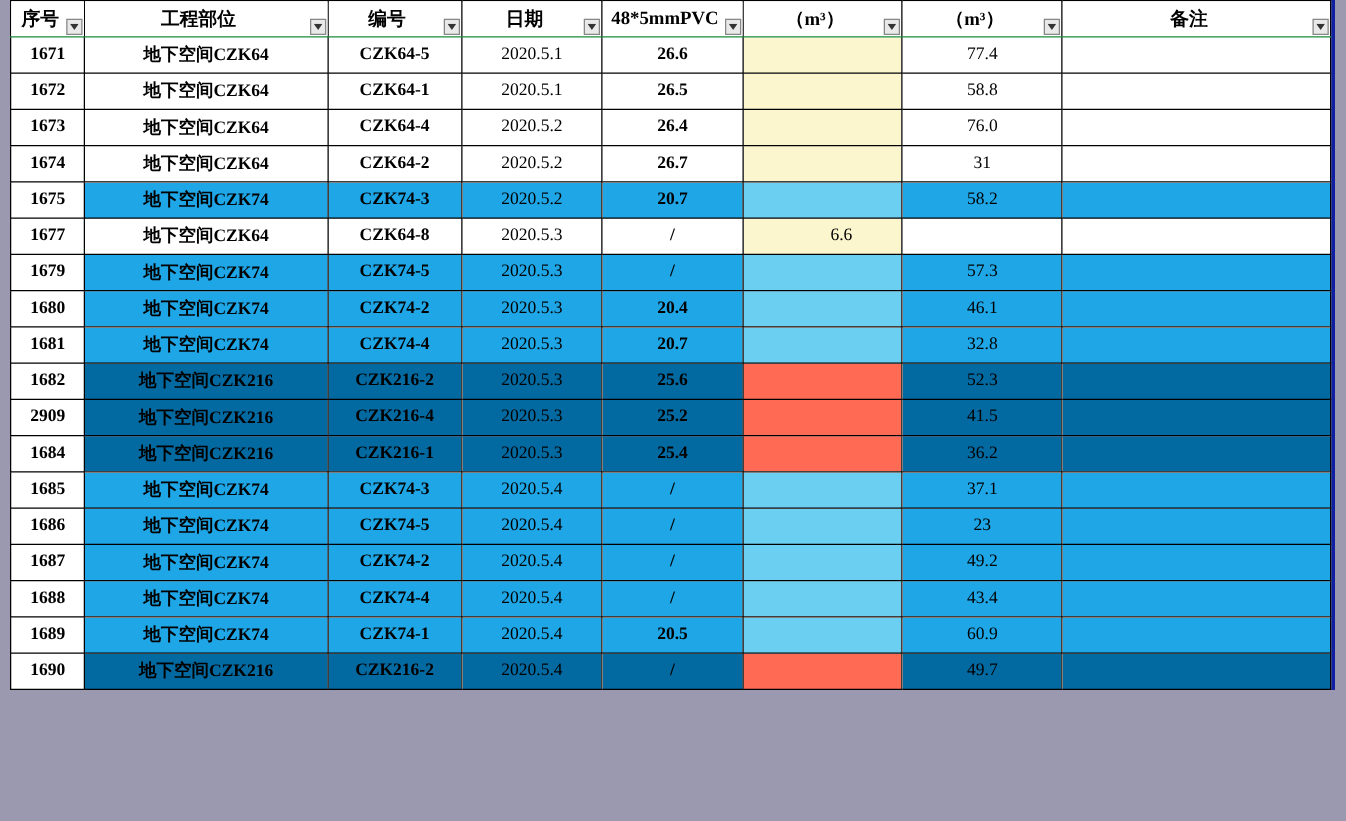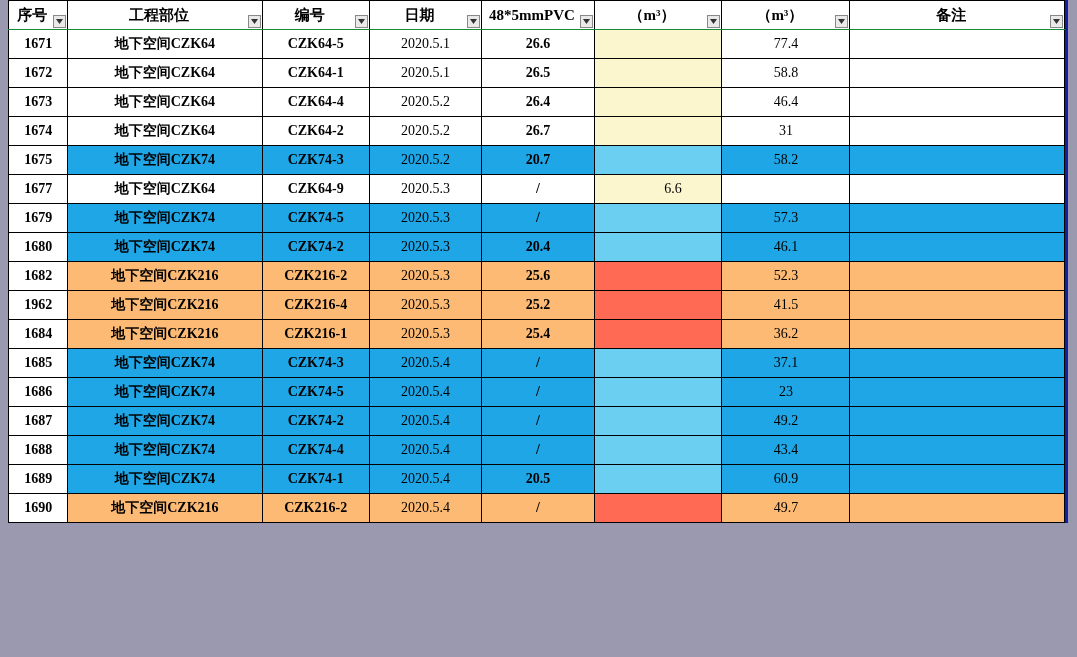--- a/index.html
+++ b/index.html
@@ -63,21 +63,21 @@
     background: #e9e9e9;
     border: 1px solid #888;
     display: flex;
     align-items: center;
     justify-content: center;
   }
   .fbtn svg { display:block; }
   
   .bg-white td { background: #fff; margin-left: 32px; }
   .bg-blue td { background: #1fa6e6; }
-  .bg-red td { background: #fdba74; }
+  .bg-red td { background: #0369a1; }
   .cream { background: #fcf6cf !important; padding-left: 32px; }
   .ltblue { background: #6bcff2 !important; }
   .salmon { background: #ff6a55 !important; }
   .seq { font-weight: bold; background:#fff !important; }
   .bold { font-weight: bold; }
 </style>
 </head>
 <body>
 
 <div class="sheet">
@@ -157,21 +157,21 @@
           <td>58.8</td>
           <td></td>
         </tr>
         <tr class="bg-white">
           <td class="seq bold">1673</td>
           <td class="bold">地下空间CZK64</td>
           <td class="bold">CZK64-4</td>
           <td>2020.5.2</td>
           <td class="bold">26.4</td>
           <td class="cream"></td>
-          <td>46.4</td>
+          <td>76.0</td>
           <td></td>
         </tr>
         <tr class="bg-white">
           <td class="seq bold">1674</td>
           <td class="bold">地下空间CZK64</td>
           <td class="bold">CZK64-2</td>
           <td>2020.5.2</td>
           <td class="bold">26.7</td>
           <td class="cream"></td>
           <td>31</td>
@@ -183,21 +183,21 @@
           <td class="bold">CZK74-3</td>
           <td>2020.5.2</td>
           <td class="bold">20.7</td>
           <td class="ltblue"></td>
           <td>58.2</td>
           <td></td>
         </tr>
         <tr class="bg-white">
           <td class="seq bold">1677</td>
           <td class="bold">地下空间CZK64</td>
-          <td class="bold">CZK64-9</td>
+          <td class="bold">CZK64-8</td>
           <td>2020.5.3</td>
           <td class="bold">/</td>
           <td class="cream">6.6</td>
           <td></td>
           <td></td>
         </tr>
         <tr class="bg-blue">
           <td class="seq bold">1679</td>
           <td class="bold">地下空间CZK74</td>
           <td class="bold">CZK74-5</td>
@@ -208,34 +208,44 @@
           <td></td>
         </tr>
         <tr class="bg-blue">
           <td class="seq bold">1680</td>
           <td class="bold">地下空间CZK74</td>
           <td class="bold">CZK74-2</td>
           <td>2020.5.3</td>
           <td class="bold">20.4</td>
           <td class="ltblue"></td>
           <td>46.1</td>
+          <td></td>
+        </tr>
+        <tr class="bg-blue">
+          <td class="seq bold">1681</td>
+          <td class="bold">地下空间CZK74</td>
+          <td class="bold">CZK74-4</td>
+          <td>2020.5.3</td>
+          <td class="bold">20.7</td>
+          <td class="ltblue"></td>
+          <td>32.8</td>
           <td></td>
         </tr>
         <tr class="bg-red">
           <td class="seq bold">1682</td>
           <td class="bold">地下空间CZK216</td>
           <td class="bold">CZK216-2</td>
           <td>2020.5.3</td>
           <td class="bold">25.6</td>
           <td class="salmon"></td>
           <td>52.3</td>
           <td></td>
         </tr>
         <tr class="bg-red">
-          <td class="seq bold">1962</td>
+          <td class="seq bold">2909</td>
           <td class="bold">地下空间CZK216</td>
           <td class="bold">CZK216-4</td>
           <td>2020.5.3</td>
           <td class="bold">25.2</td>
           <td class="salmon"></td>
           <td>41.5</td>
           <td></td>
         </tr>
         <tr class="bg-red">
           <td class="seq bold">1684</td>

